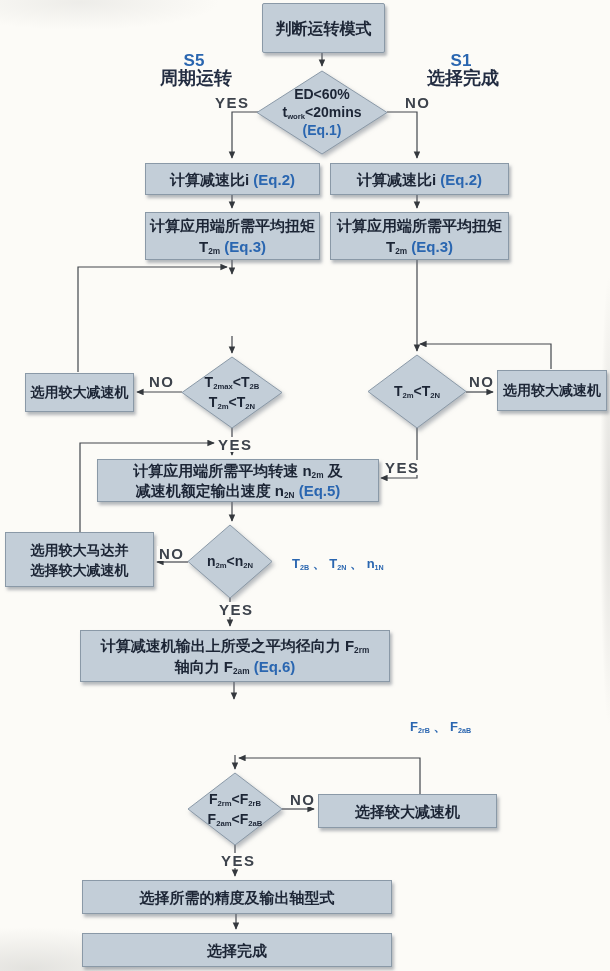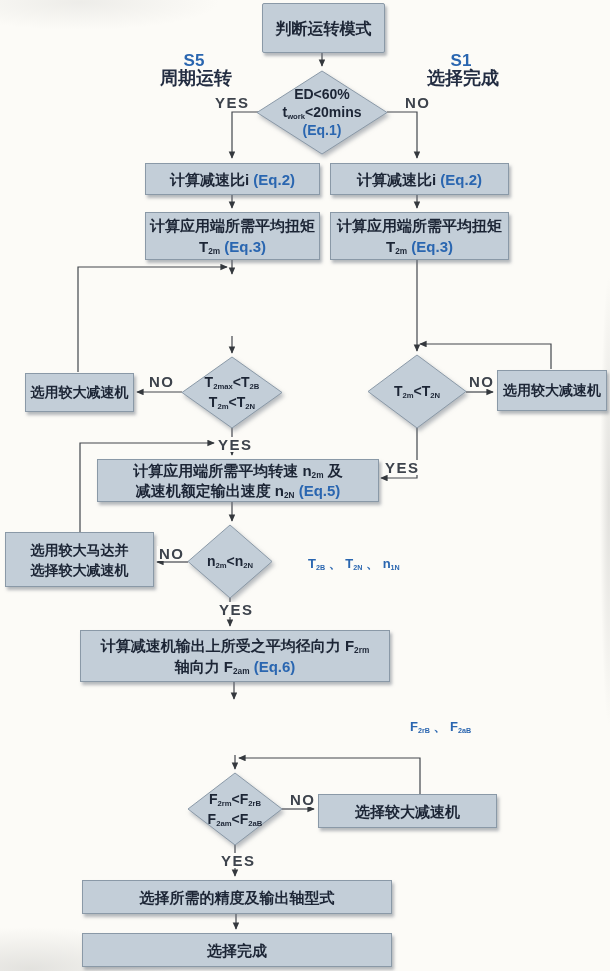--- a/index.html
+++ b/index.html
@@ -139,21 +139,21 @@
 
   <div class="dlabel" style="left:230px;top:561px">
     <div>n<sub>2m</sub>&lt;n<sub>2N</sub></div>
   </div>
   <div class="yn" style="left:157px;top:546px">NO</div>
   <div class="yn" style="left:217px;top:602px">YES</div>
   <div class="box" style="left:5px;top:532px;width:147px;height:53px;font-size:14px;line-height:20px">
     <div>选用较大马达并</div>
     <div>选择较大减速机</div>
   </div>
-  <div class="note" style="left:308px;top:555px">T<sub>2B</sub> 、 T<sub>2N</sub> 、 n<sub>1N</sub></div>
+  <div class="note" style="left:292px;top:555px">T<sub>2B</sub> 、 T<sub>2N</sub> 、 n<sub>1N</sub></div>
 
   <div class="box" style="left:80px;top:630px;width:308px;height:50px;line-height:21px">
     <div>计算减速机输出上所受之平均径向力 F<sub>2rm</sub></div>
     <div><span>轴向力 F<sub>2am</sub></span> <span class="blue">(Eq.6)</span></div>
   </div>
   <div class="note" style="left:410px;top:718px">F<sub>2rB</sub> 、 F<sub>2aB</sub></div>
 
   <div class="dlabel" style="left:235px;top:809px">
     <div>F<sub>2rm</sub>&lt;F<sub>2rB</sub></div>
     <div>F<sub>2am</sub>&lt;F<sub>2aB</sub></div>

